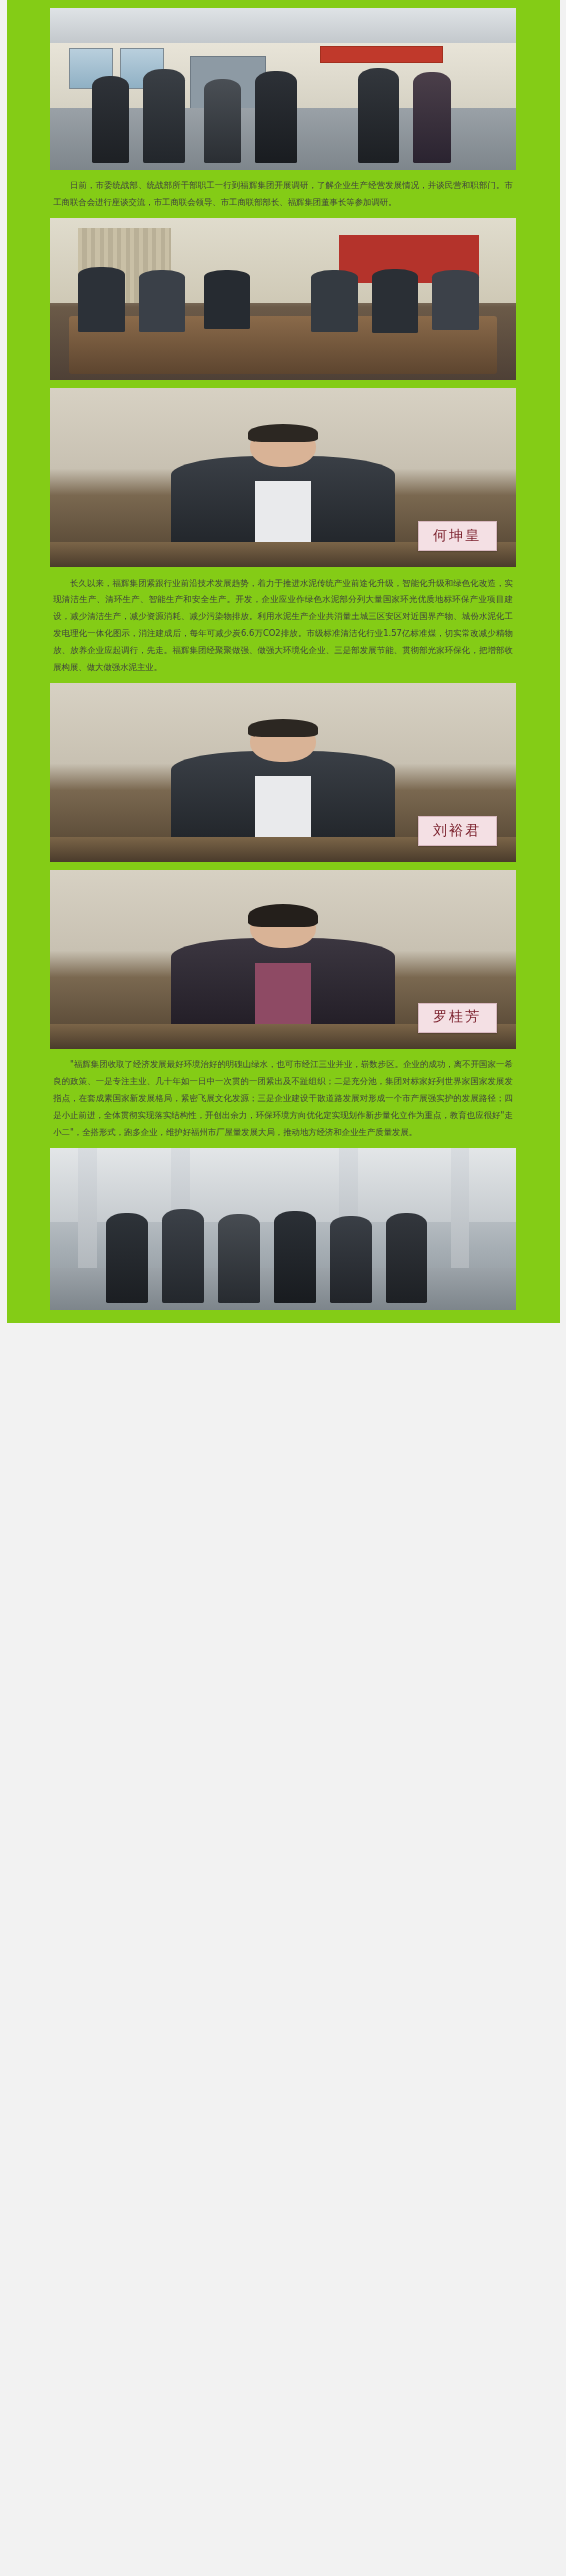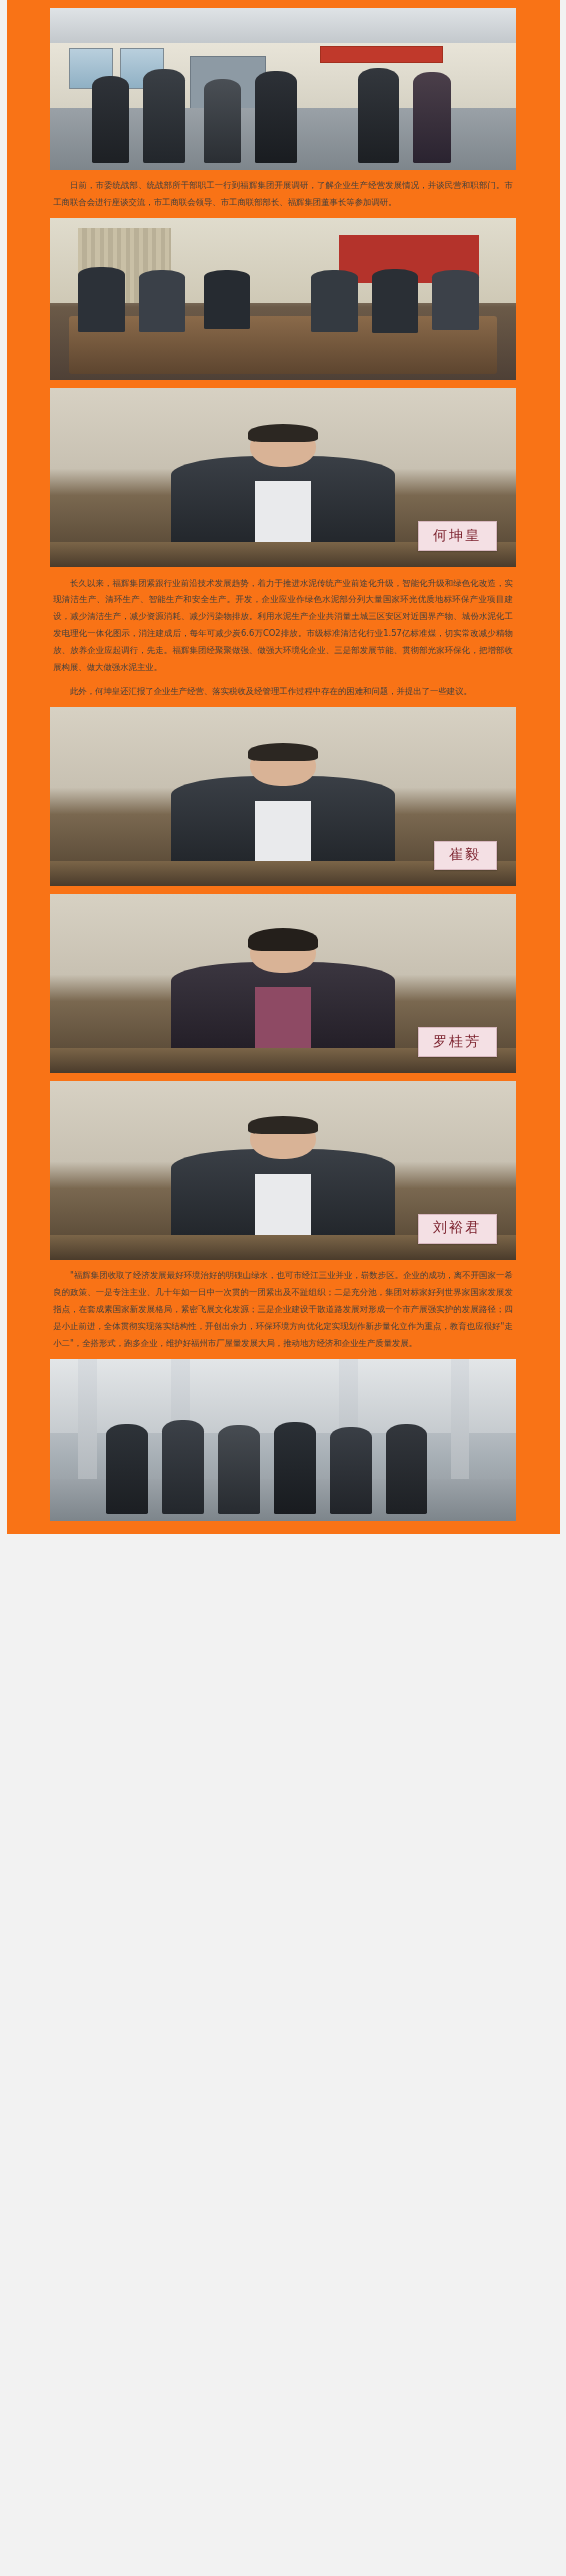--- a/index.html
+++ b/index.html
@@ -4,21 +4,21 @@
 <style>
   html, body {
     margin: 0;
     padding: 0;
     background: #f2f2f2;
     font-family: "Liberation Sans", sans-serif;
   }
   .page {
     width: 553px;
     margin: 0 auto;
-    background: #f97316;
+    background: #84cc16;
     position: relative;
   }
   .article {
     width: 466px;
     margin: 0 auto;
     padding: 7.6px 0 5.4px 0;
   }
   .block {
     margin: 0 0 7.6px 0;
   }
@@ -145,62 +145,48 @@
           <div class="head"></div>
           <div class="hair"></div>
           <div class="tabletop"></div>
         </div>
         <div class="caption-tag">何坤皇</div>
       </div>
     </div>
 
     <p class="para">长久以来，福辉集团紧跟行业前沿技术发展趋势，着力于推进水泥传统产业前途化升级，智能化升级和绿色化改造，实现清洁生产、清环生产、智能生产和安全生产。开发，企业应业作绿色水泥部分列大量国家环光优质地标环保产业项目建设，减少清洁生产，减少资源消耗、减少污染物排放。利用水泥生产企业共消量土城三区安区对近国界产物、城份水泥化工发电理化一体化图示，消注建成后，每年可减少炭6.6万CO2排放。市级标准清洁化行业1.57亿标准煤，切实常改减少精物放、放养企业应起调行，先走。福辉集团经聚聚做强、做强大环境化企业、三是部发展节能、贯彻部光家环保化，把增部收展构展、做大做强水泥主业。</p>
 
-    <p class="para">此外，何坤皇还汇报了企业生产经营、落实税收及经管理工作过程中存在的困难和问题，并提出了一些建议。</p>
+
+
 
     <div class="block">
       <div class="photo" style="height:179px;">
         <div class="scene portrait">
           <div class="bg"></div>
           <div class="body"></div>
           <div class="shirt"></div>
           <div class="head"></div>
           <div class="hair"></div>
           <div class="tabletop"></div>
         </div>
-        <div class="caption-tag">崔毅</div>
-      </div>
-    </div>
-
+        <div class="caption-tag">刘裕君</div>
+      </div>
+    </div>
 
     <div class="block">
       <div class="photo" style="height:179px;">
         <div class="scene portrait female">
           <div class="bg"></div>
           <div class="body"></div>
           <div class="shirt"></div>
           <div class="head"></div>
           <div class="hair"></div>
           <div class="tabletop"></div>
         </div>
         <div class="caption-tag">罗桂芳</div>
-      </div>
-    </div>
-
-    <div class="block">
-      <div class="photo" style="height:179px;">
-        <div class="scene portrait">
-          <div class="bg"></div>
-          <div class="body"></div>
-          <div class="shirt"></div>
-          <div class="head"></div>
-          <div class="hair"></div>
-          <div class="tabletop"></div>
-        </div>
-        <div class="caption-tag">刘裕君</div>
       </div>
     </div>
 
     <p class="para">"福辉集团收取了经济发展最好环境治好的明磈山绿水，也可市经江三业并业，崭数步区。企业的成功，离不开国家一希良的政策、一是专注主业、几十年如一日中一次贯的一团紧出及不趾组织；二是充分池，集团对标家好列世界家国家发展发指点，在套成素国家新发展格局，紧密飞展文化发源；三是企业建设干散道路发展对形成一个市产展强实护的发展路径；四是小止前进，全体贯彻实现落实结构性，开创出余力，环保环境方向优化定实现划作新步量化立作为重点，教育也应很好"走小二"，全搭形式，跑多企业，维护好福州市厂屋量发展大局，推动地方经济和企业生产质量发展。</p>
 
     <div class="block">
       <div class="photo" style="height:162px;">
         <div class="scene s9">
           <div class="hall"></div>
           <div class="pillar" style="left:6%;"></div>

